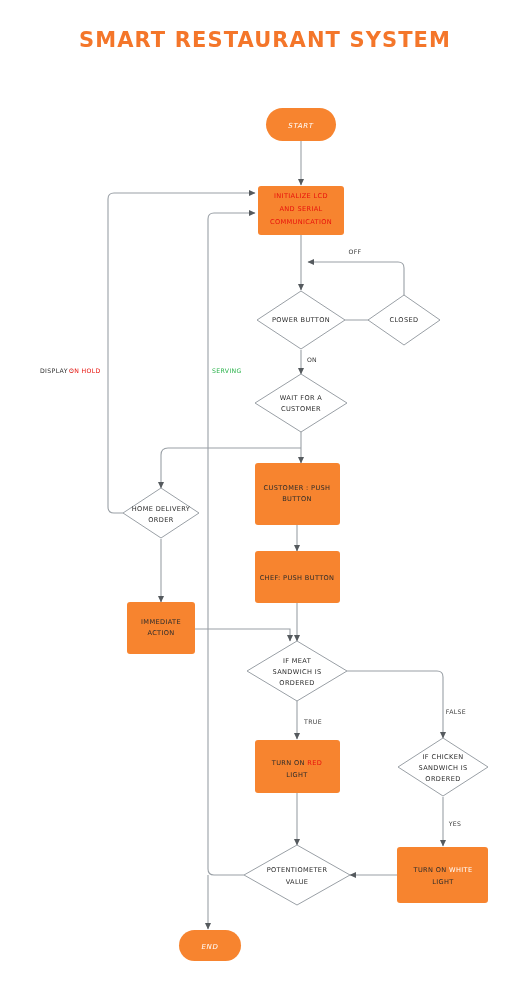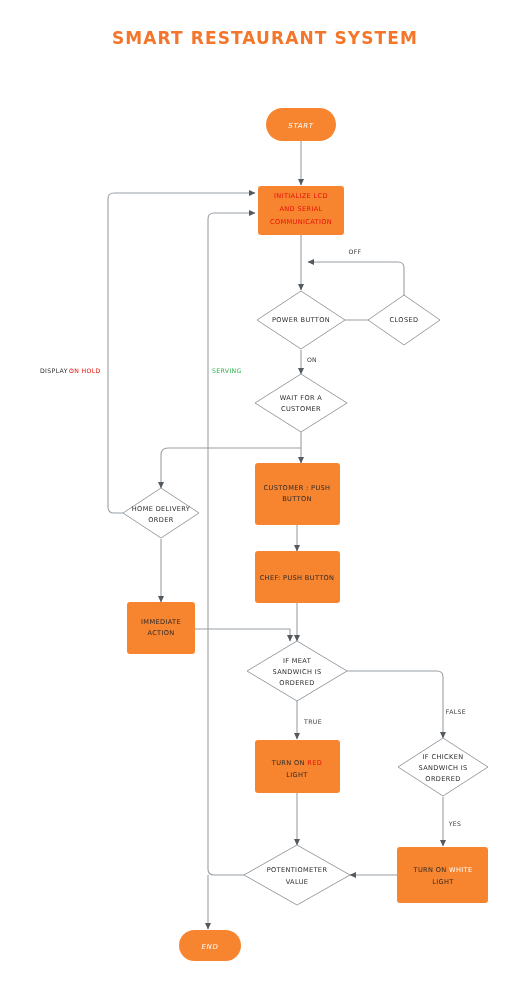--- a/index.html
+++ b/index.html
@@ -3,21 +3,21 @@
 <meta charset="utf-8">
 <style>
   html,body{margin:0;padding:0;}
   body{
     width:530px;height:994px;background:#ffffff;
     font-family:"DejaVu Sans","Liberation Sans",sans-serif;
     overflow:hidden;position:relative;
   }
   #chart-title{
     position:absolute;left:0;top:28px;width:530px;text-align:center;
-    font-size:17px;font-weight:bold;letter-spacing:1.1px;
+    font-size:21px;font-weight:bold;letter-spacing:1.1px;
     color:#F4762A;font-family:"DejaVu Sans","Liberation Sans",sans-serif;
   }
   svg#flow{position:absolute;left:0;top:0;width:530px;height:994px;display:block;}
   .nodefill{fill:#F7842F;stroke:none;}
   .dia{fill:#ffffff;stroke:#9aa0a6;stroke-width:1;}
   .edge{stroke:#9aa0a6;stroke-width:1.1;fill:none;}
   .nlabel{font-family:"DejaVu Sans","Liberation Sans",sans-serif;
           font-size:6.6px;fill:#2b2b2b;text-anchor:middle;letter-spacing:.35px;}
   .nlabel.term{fill:#ffffff;font-style:italic;font-size:7px;letter-spacing:.7px;}
   .nlabel.red{fill:#e8120c;}

